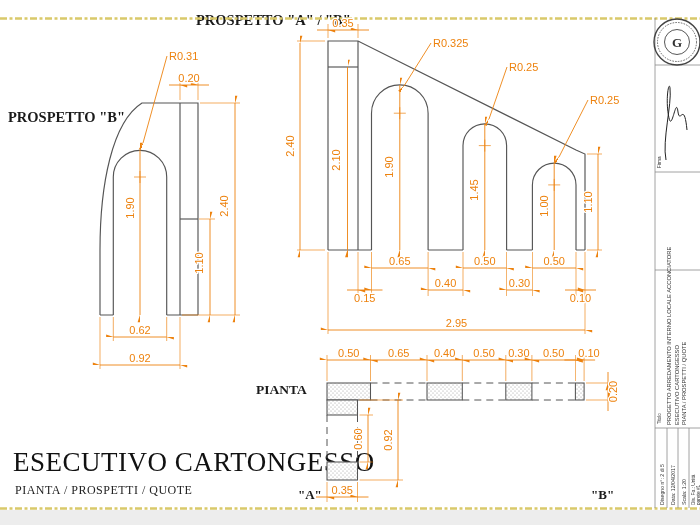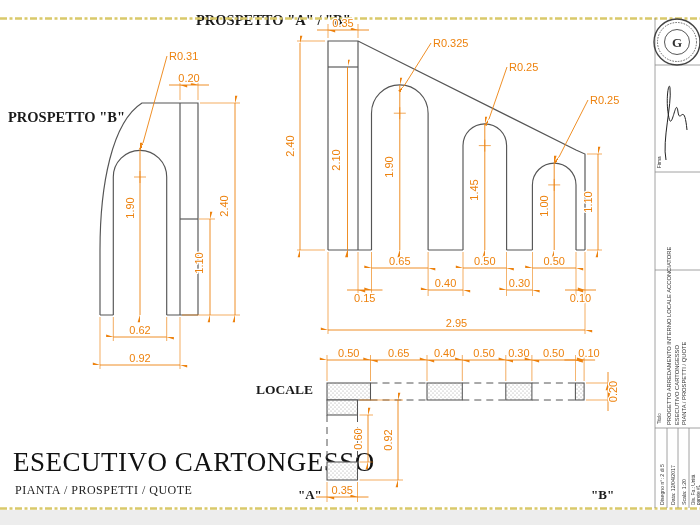--- a/index.html
+++ b/index.html
@@ -22,21 +22,21 @@
       paint-order:stroke;stroke:#ffffff;stroke-width:2.5px;stroke-linejoin:round;}
   .tb{font-family:"Liberation Sans",sans-serif;fill:#333;}
 </style>
 </head>
 <body>
 
 <div class="outside"></div>
 
 <div id="t-ab" class="viewtitle">PROSPETTO "A" / "B"</div>
 <div id="t-b" class="viewtitle">PROSPETTO "B"</div>
-<div id="t-pianta" class="viewtitle">LOCALE</div>
+<div id="t-pianta" class="viewtitle">PIANTA</div>
 <div id="t-ma" class="viewtitle">"A"</div>
 <div id="t-mb" class="viewtitle">"B"</div>
 <div id="maintitle">ESECUTIVO CARTONGESSO</div>
 <div id="subtitle">PIANTA / PROSPETTI / QUOTE</div>
 
 <svg id="dwg" width="700" height="525" viewBox="0 0 700 525">
   <defs>
     <pattern id="hatch" width="4" height="4" patternUnits="userSpaceOnUse">
       <rect width="4" height="4" fill="#ffffff"></rect>
       <circle cx="1" cy="1" r="0.55" fill="#9a9a9a"></circle>

